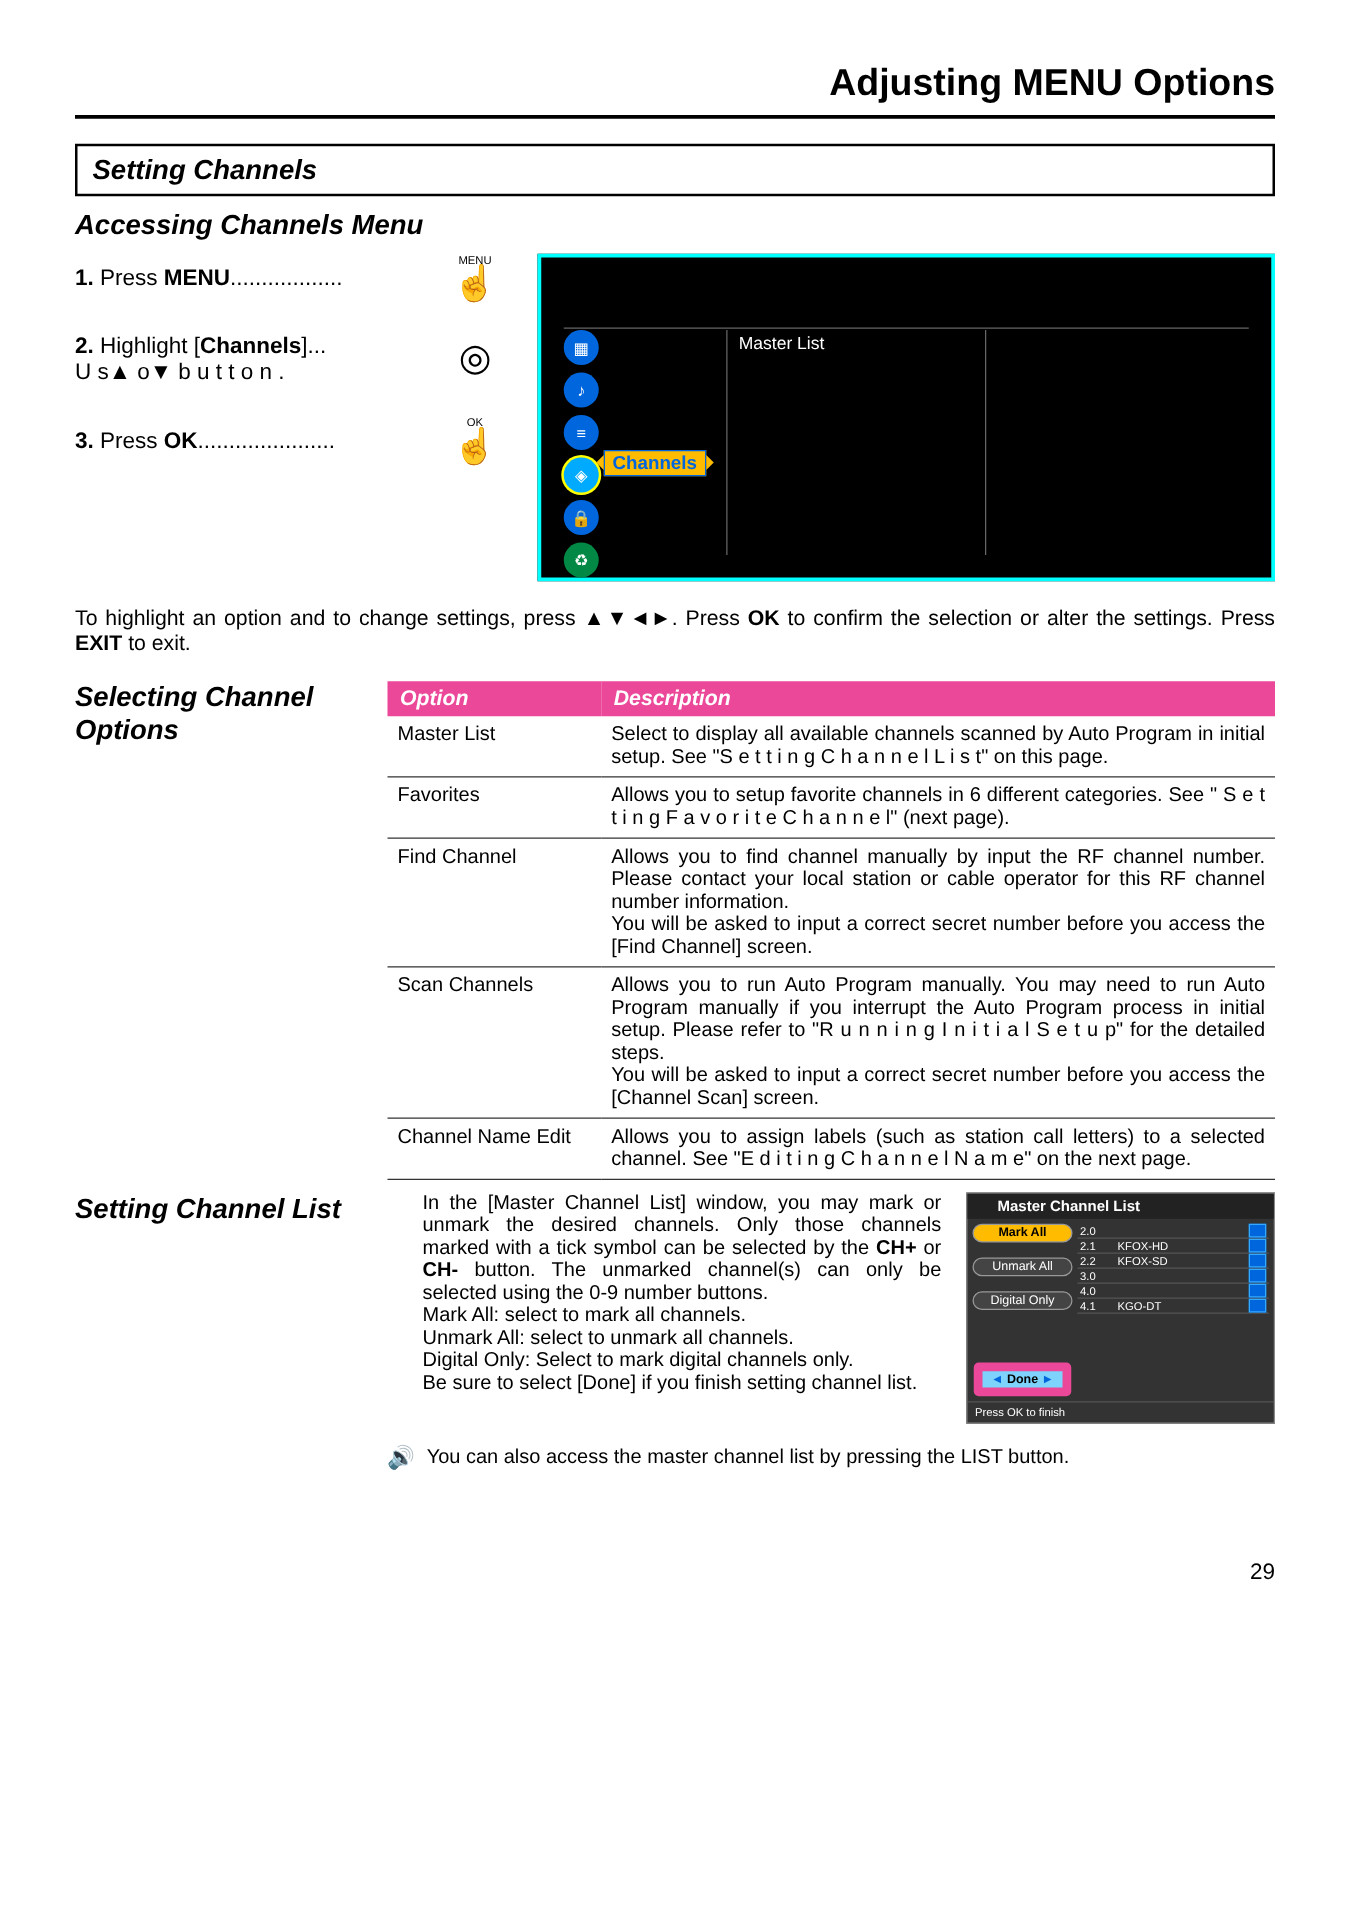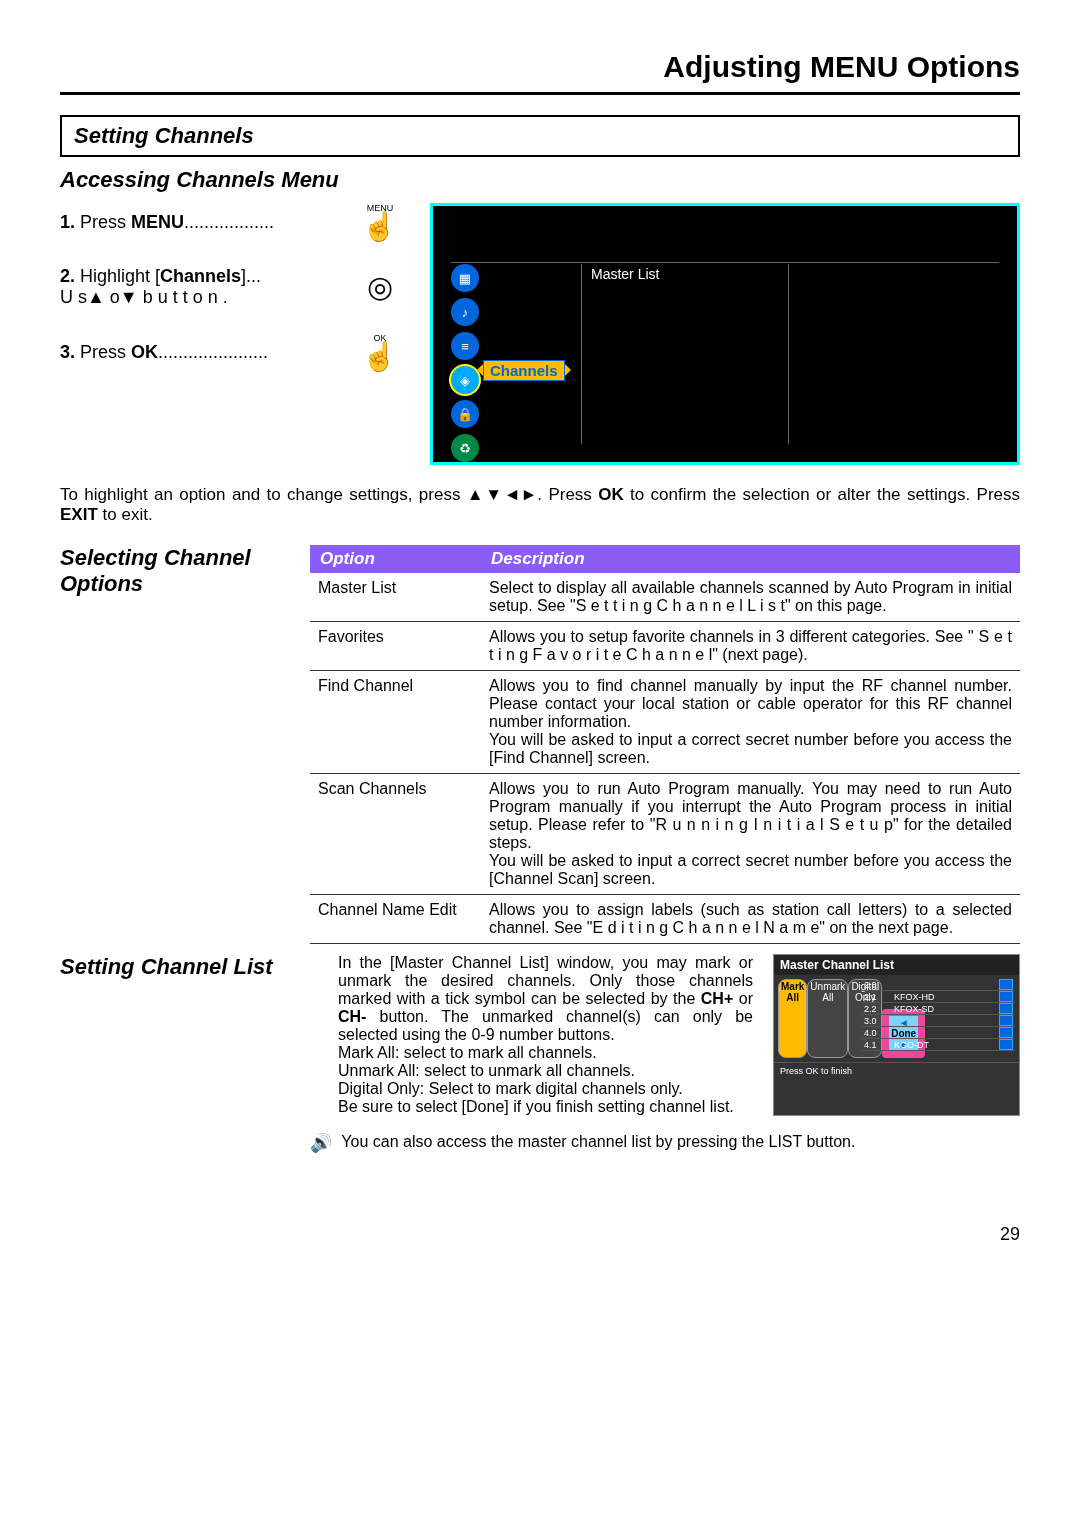--- a/index.html
+++ b/index.html
@@ -156,21 +156,21 @@
   font-size: 22px;
   font-style: italic;
   font-weight: bold;
 }
 .opt-table {
   flex: 1;
   border-collapse: collapse;
   width: 100%;
 }
 .opt-header {
-  background: #8b5cf6;
+  background: #ec4899;
   color: #fff;
   font-style: italic;
   font-weight: bold;
 }
 .opt-header td {
   padding: 4px 10px;
   font-size: 17px;
 }
 .opt-row td {
   border-bottom: 1px solid #333;
@@ -195,32 +195,33 @@
 }
 .mcl-box {
   width: 245px;
   background: #333;
   color: #fff;
   font-size: 11px;
   border: 1px solid #888;
 }
 .mcl-title {
   background: #222;
-  padding: 3px 6px;
+  padding: 3px 24px;
   font-weight: bold;
   font-size: 12px;
 }
 .mcl-body {
   display: flex;
   padding: 4px;
   gap: 4px;
 }
 .mcl-left {
   display: flex;
-  gap: 0;
+  flex-direction: column;
+  gap: 12px;
   width: 80px;
 }
 .mcl-btn {
   background: #444;
   border: 1px solid #999;
   border-radius: 8px;
   text-align: center;
   font-size: 10px;
   padding: 1px 2px;
 }
@@ -341,21 +342,21 @@
         <tr class="opt-header">
       <td>Option</td>
       <td>Description</td>
     </tr>
     <tr class="opt-row">
           <td>Master List</td>
           <td class="desc-col">Select to display all available channels scanned by Auto Program in initial setup. See "S e t t i n g   C h a n n e l  L i s t" on this page.</td>
         </tr>
     <tr class="opt-row">
           <td>Favorites</td>
-          <td class="desc-col">Allows you to setup favorite channels in 3 different categories. See " S e t t i n g  F a v o r i t e  C h a n n e l" (next page).</td>
+          <td class="desc-col">Allows you to setup favorite channels in 6 different categories. See " S e t t i n g  F a v o r i t e  C h a n n e l" (next page).</td>
         </tr>
     <tr class="opt-row">
           <td>Find Channel</td>
           <td class="desc-col" style="white-space:pre-line">Allows you to find channel manually by input the RF channel number. Please contact your local station or cable operator for this RF channel number information.
 You will be asked to input a correct secret number before you access the [Find Channel] screen.</td>
         </tr>
     <tr class="opt-row">
           <td>Scan Channels</td>
           <td class="desc-col" style="white-space:pre-line">Allows you to run Auto Program manually. You may need to run Auto Program manually if you interrupt the Auto Program process in initial setup. Please refer to "R u n n i n g  I n i t i a l  S e t u p" for the detailed steps.
 You will be asked to input a correct secret number before you access the [Channel Scan] screen.</td>

